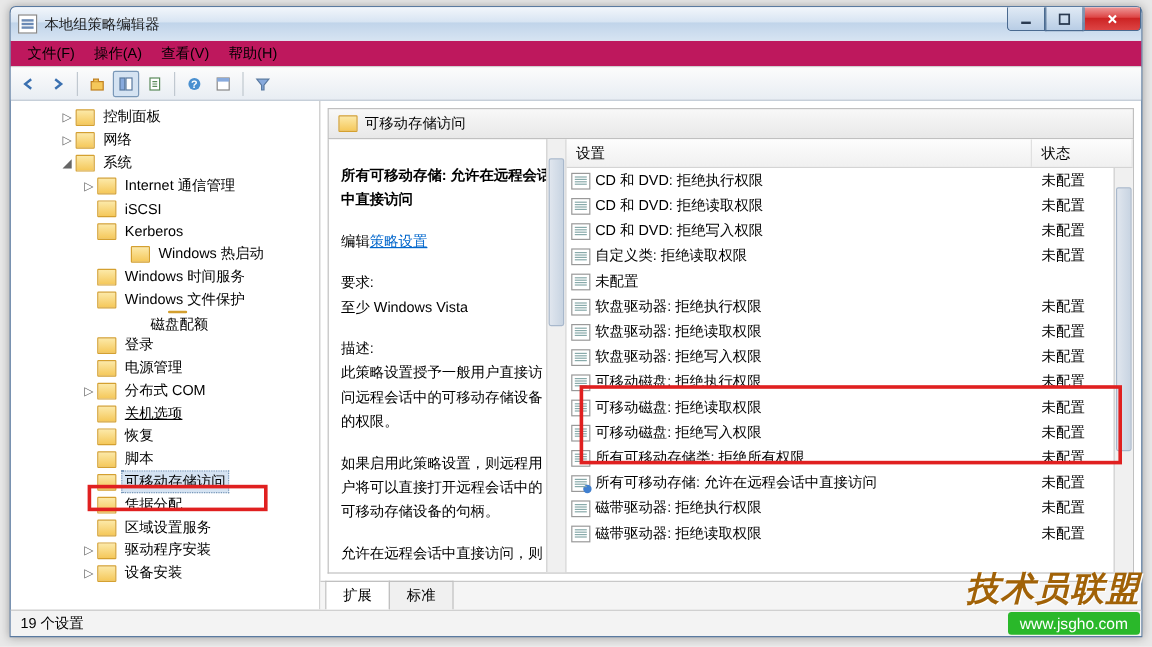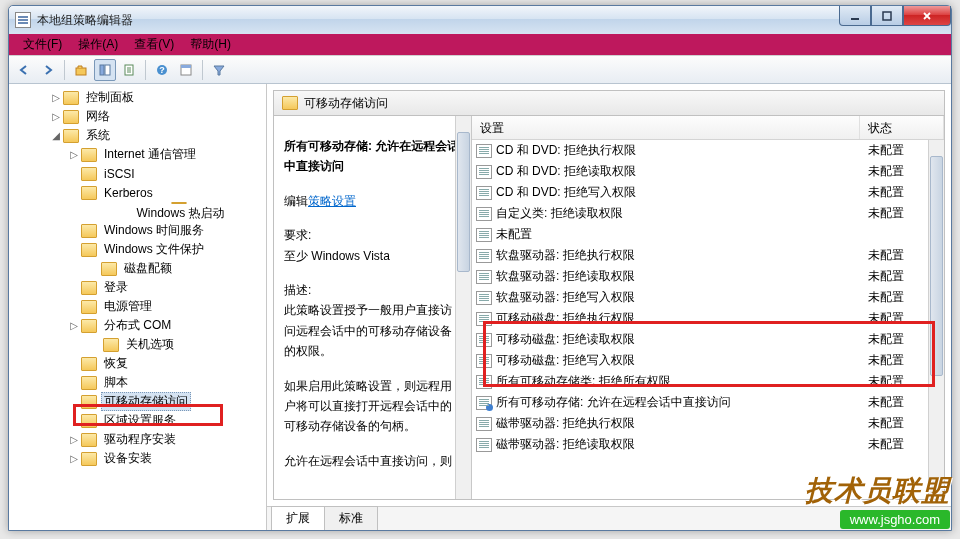--- a/index.html
+++ b/index.html
@@ -168,74 +168,79 @@
         <div class="titem" style="padding-left: 58px;">
           <span class="exp"></span>
           <span class="fldr"></span>
           <span class="lbl">iSCSI</span>
         </div>
         <div class="titem" style="padding-left: 58px;">
           <span class="exp"></span>
           <span class="fldr"></span>
           <span class="lbl">Kerberos</span>
         </div>
-        <div class="titem" style="padding-left: 86px; flex-direction: column;">
+        <div class="titem" style="padding-left: 86px;">
           <span class="exp"></span>
           <span class="fldr"></span>
           <span class="lbl">Windows 热启动</span>
         </div>
         <div class="titem" style="padding-left: 58px;">
           <span class="exp"></span>
           <span class="fldr"></span>
           <span class="lbl">Windows 时间服务</span>
         </div>
         <div class="titem" style="padding-left: 58px;">
           <span class="exp"></span>
           <span class="fldr"></span>
           <span class="lbl">Windows 文件保护</span>
         </div>
-        <div class="titem" style="padding-left: 78px;">
+        <div class="titem" style="padding-left: 24px; flex-direction: column;">
           <span class="exp"></span>
           <span class="fldr"></span>
           <span class="lbl">磁盘配额</span>
         </div>
         <div class="titem" style="padding-left: 58px;">
           <span class="exp"></span>
           <span class="fldr"></span>
           <span class="lbl">登录</span>
         </div>
         <div class="titem" style="padding-left: 58px;">
           <span class="exp"></span>
           <span class="fldr"></span>
           <span class="lbl">电源管理</span>
         </div>
         <div class="titem" style="padding-left: 58px;">
           <span class="exp">▷</span>
           <span class="fldr"></span>
           <span class="lbl">分布式 COM</span>
         </div>
-        <div class="titem" style="padding-left: 80px;">
+        <div class="titem" style="padding-left: 58px; text-decoration: underline;">
           <span class="exp"></span>
           <span class="fldr"></span>
           <span class="lbl">关机选项</span>
         </div>
         <div class="titem" style="padding-left: 58px;">
           <span class="exp"></span>
           <span class="fldr"></span>
           <span class="lbl">恢复</span>
         </div>
         <div class="titem" style="padding-left: 58px;">
           <span class="exp"></span>
           <span class="fldr"></span>
           <span class="lbl">脚本</span>
         </div>
         <div class="titem sel" style="padding-left: 58px;">
           <span class="exp"></span>
           <span class="fldr"></span>
           <span class="lbl">可移动存储访问</span>
+        </div>
+        <div class="titem" style="padding-left: 58px;">
+          <span class="exp"></span>
+          <span class="fldr"></span>
+          <span class="lbl">凭据分配</span>
         </div>
         <div class="titem" style="padding-left: 58px;">
           <span class="exp"></span>
           <span class="fldr"></span>
           <span class="lbl">区域设置服务</span>
         </div>
         <div class="titem" style="padding-left: 58px;">
           <span class="exp">▷</span>
           <span class="fldr"></span>
           <span class="lbl">驱动程序安装</span>
@@ -356,20 +361,23 @@
           </div>
         </div>
       </div>
       <div class="tabs">
         <div class="tab act">扩展</div>
         <div class="tab">标准</div>
       </div>
     </div>
   </div>
 
+  <div class="status">
+    <span>19 个设置</span>
+  </div>
 </div>
 
 <div class="redbox" style="left:73px; top:404px; width:150px; height:22px;"></div>
 <div class="redbox" style="left:483px; top:321px; width:452px; height:66px;"></div>
 
 <div class="watermark">
   <div class="wm1">技术员联盟</div>
   <div class="wm2">www.jsgho.com</div>
 </div>
 

